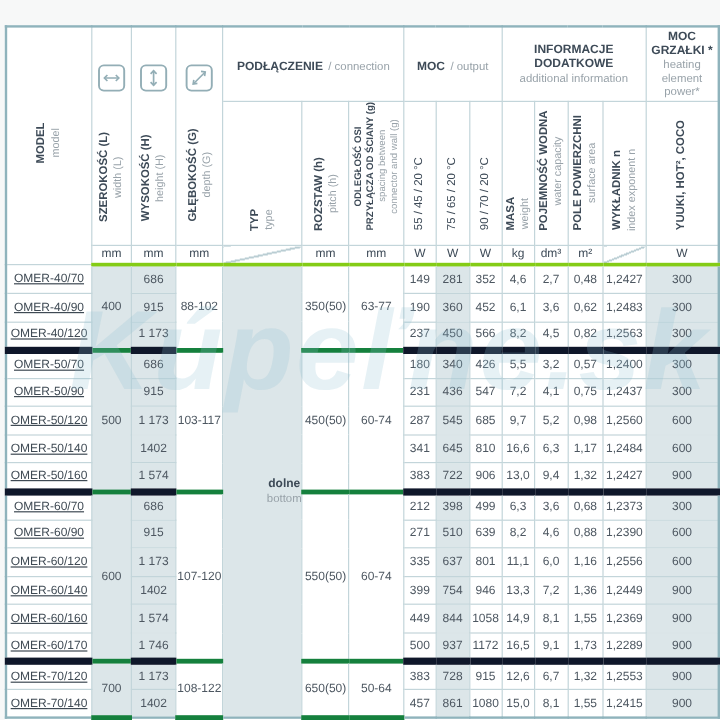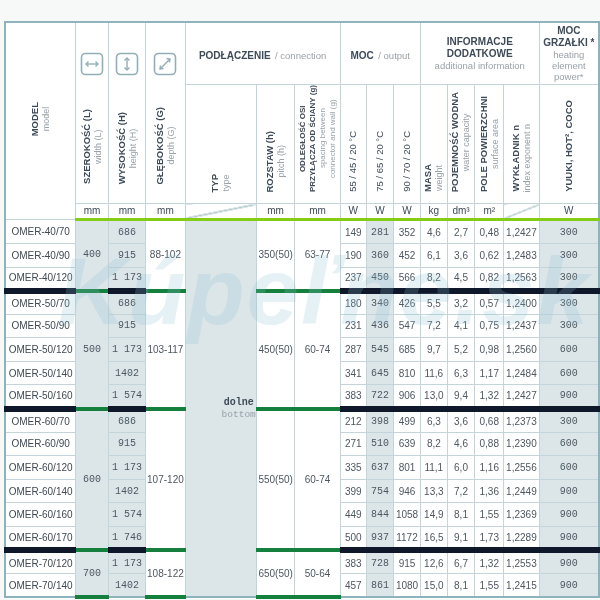--- a/index.html
+++ b/index.html
@@ -31,22 +31,22 @@
 
   th.vth { vertical-align:bottom; padding-bottom:7px; }
   th.model-th { vertical-align:middle; }
 
   .dimwrap { height:158px; display:flex; flex-direction:column; align-items:center; padding-top:18px; }
   .dimwrap .vert { margin-top:auto; margin-bottom:8px; }
   .icon-box { width:24px; height:24px; flex:0 0 auto; }
 
   
   tbody td { height:23.6px; font-size:10px; white-space:nowrap; }
-  td.model { font-size:10px; color:#3f4a54; }
-  .shade { background:#dce6e9;font-family:Liberation Mono, monospace; }
+  td.model { font-size:10px; color:#3f4a54;text-decoration:underline; }
+  .shade { background:#dce6e9; }
   tr.gend > td { border-bottom:6px solid #0f172a; }
   td.gcell { border-bottom:4px solid #15803d; }
   td.typecell { vertical-align:middle;padding-left:36px; }
   .tpl { font-weight:bold; color:#3d4a57; font-size:10px; line-height:1.2; }
   .ten { color:#98a2a9; font-size:9.5px; line-height:1.2; }
 
   .diag { background-image:linear-gradient(to bottom right, transparent 47%, #b9cdd3 47%, #b9cdd3 53%, transparent 53%); }
 
   .watermark { position:absolute; left:58px; top:238px; font-size:94px; font-weight:bold; font-style:italic;
                letter-spacing:2px; color:rgba(140,190,210,0.22); white-space:nowrap; pointer-events:none; z-index:5; }
@@ -310,21 +310,21 @@
           <td>0,98</td>
           <td>1,2560</td>
           <td class="shade">600</td>
         </tr>
         <tr>
           <td class="model">OMER-50/140</td>
           <td class="shade">1402</td>
           <td>341</td>
           <td class="shade">645</td>
           <td>810</td>
-          <td>11,6</td>
+          <td>16,6</td>
           <td>6,3</td>
           <td>1,17</td>
           <td>1,2484</td>
           <td class="shade">600</td>
         </tr>
         <tr class="gend">
           <td class="model">OMER-50/160</td>
           <td class="shade">1 574</td>
           <td>383</td>
           <td class="shade">722</td>

